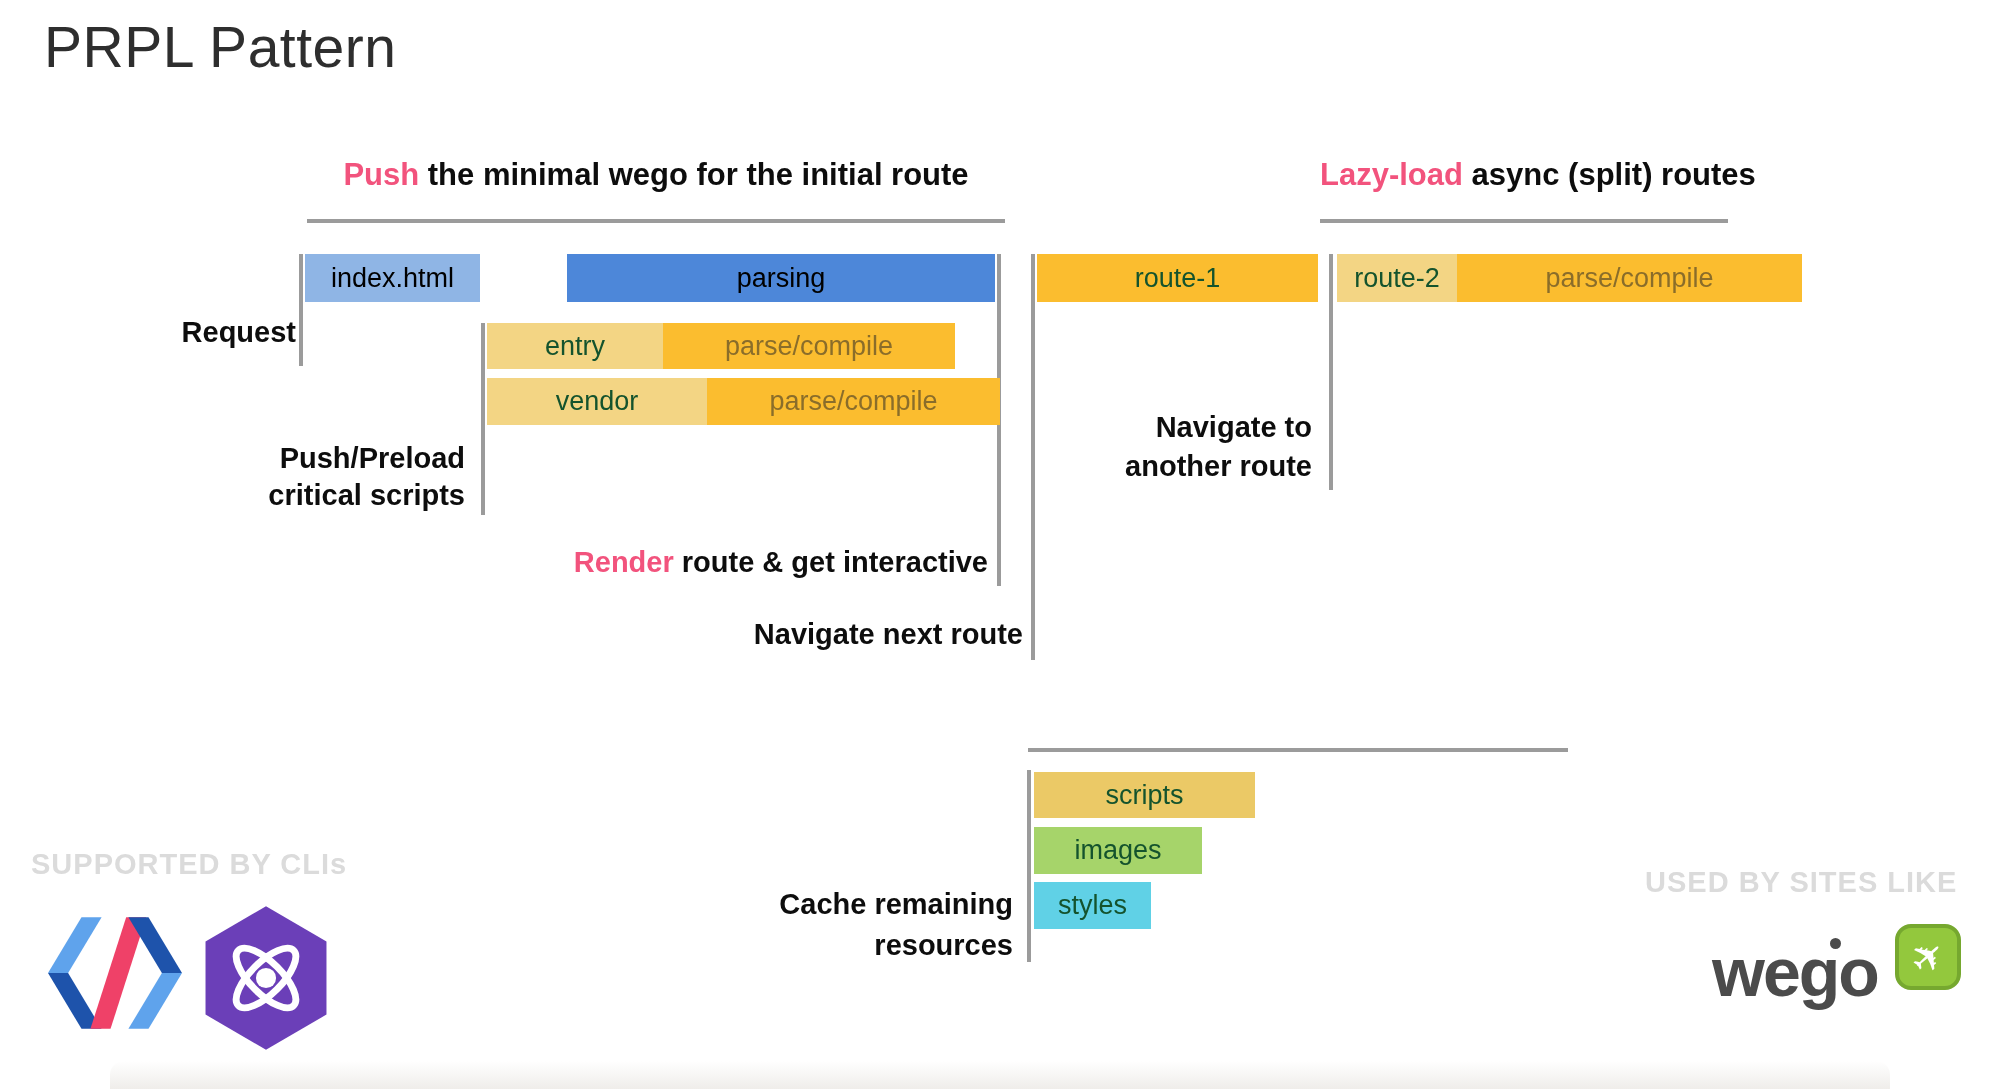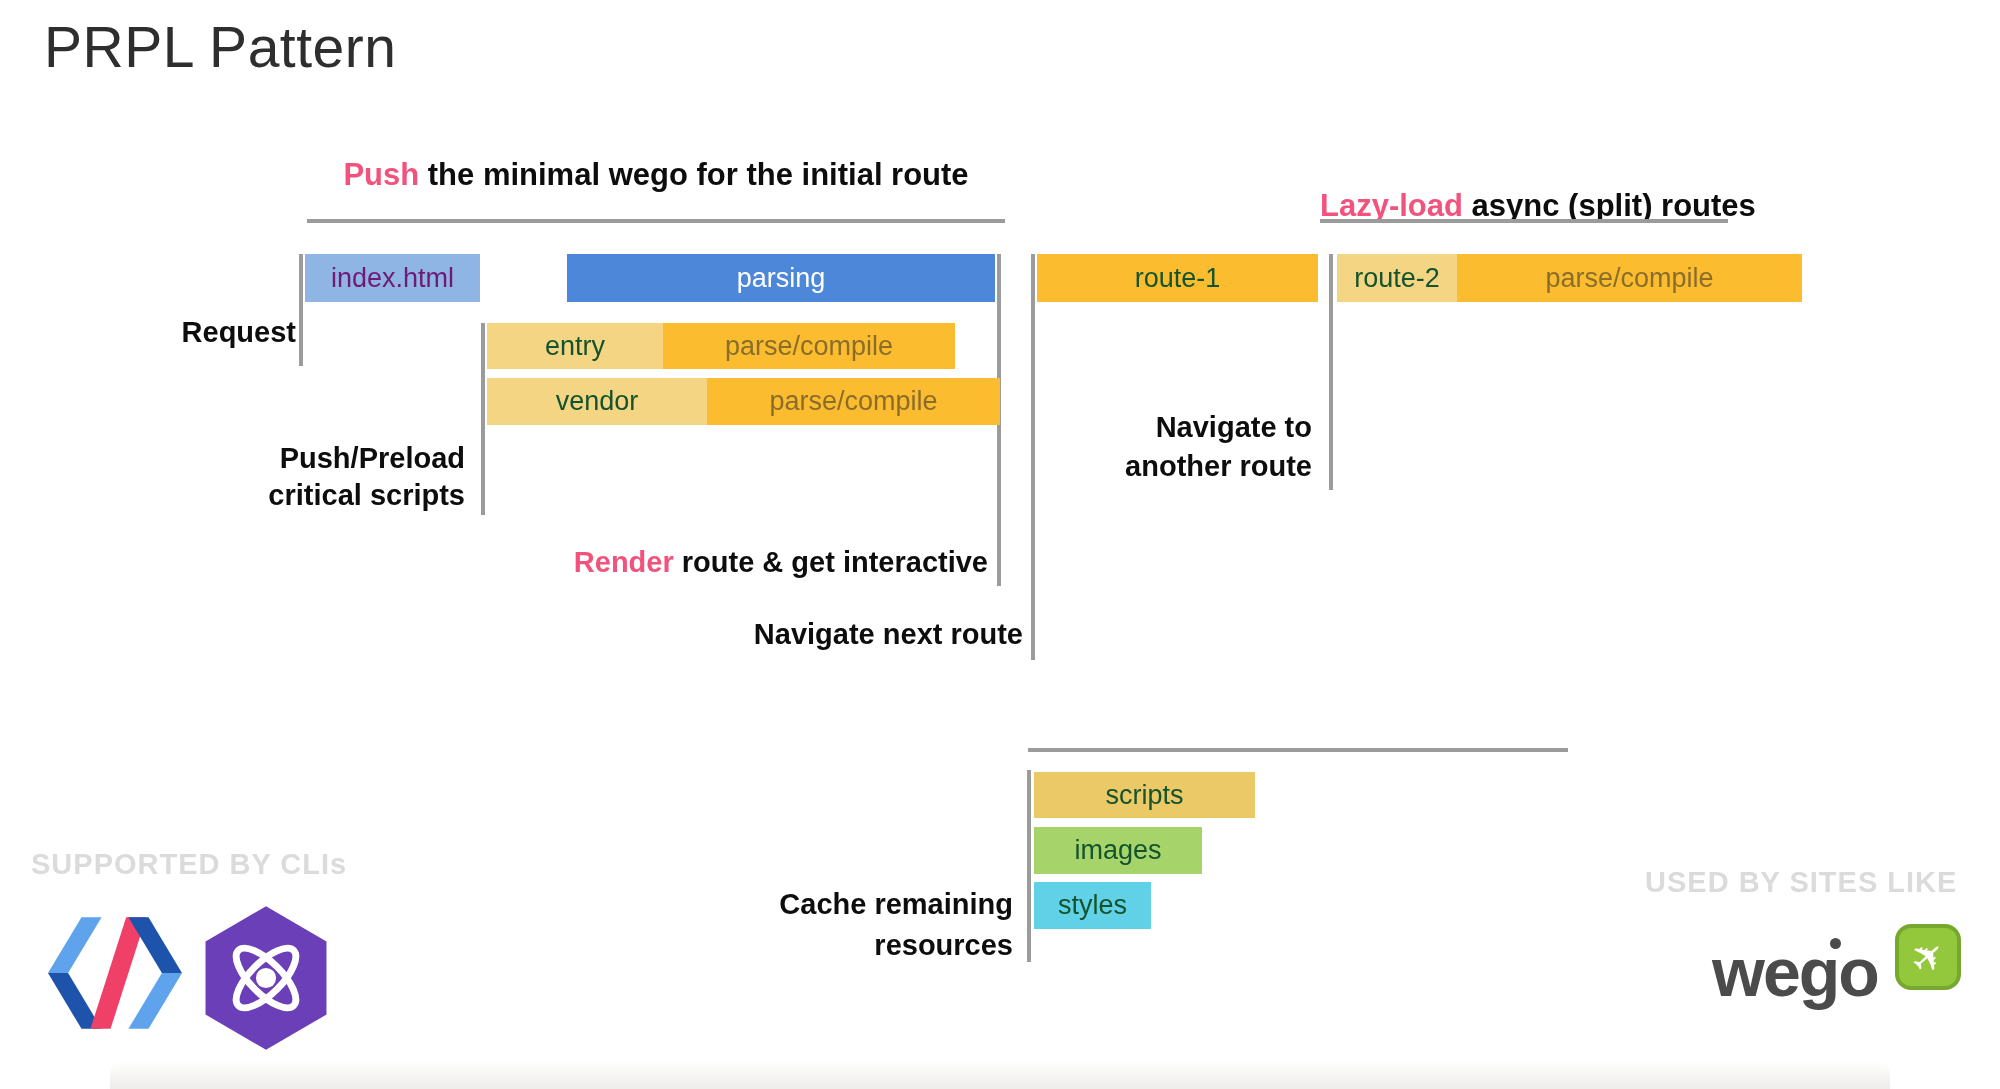--- a/index.html
+++ b/index.html
@@ -7,41 +7,41 @@
          font-family:"Liberation Sans",sans-serif;color:#111;}
 
   
   .title{position:absolute;left:44px;top:14px;font-size:57px;font-weight:300;
          letter-spacing:0.5px;color:#2e2e2e;white-space:nowrap;}
 
   
   .heading{position:absolute;font-size:31px;font-weight:700;color:#0d0d0d;white-space:nowrap;}
   .heading .hl{color:var(--pink);}
   .h-push{left:307px;top:157px;width:698px;text-align:center;}
-  .h-lazy{left:1320px;top:157px;width:408px;text-align:center;margin-top:31px;}
+  .h-lazy{left:1320px;top:157px;width:408px;text-align:center;}
   .h-precache{left:1031px;top:680px;}
   .rule{position:absolute;height:4px;background:var(--line_gray);}
   .r-push{left:307px;top:219px;width:698px;}
   .r-lazy{left:1320px;top:219px;width:408px;}
   .r-precache{left:1028px;top:748px;width:540px;}
 
   
   .vline{position:absolute;width:4px;background:var(--line_gray);}
   .vl-request{left:299px;top:254px;height:112px;}
   .vl-scripts{left:481px;top:323px;height:192px;}
   .vl-render{left:997px;top:254px;height:332px;}
   .vl-route1{left:1031px;top:254px;height:406px;}
   .vl-route2{left:1329px;top:254px;height:236px;}
   .vl-precache{left:1027px;top:770px;height:192px;}
 
   
   .bar{position:absolute;display:flex;align-items:center;justify-content:center;
        font-size:27px;color:#14532d;white-space:nowrap;}
-  .b-index{left:305px;top:254px;width:175px;height:48px;background:var(--light_blue);color:#701a75;}
-  .b-parsing{left:567px;top:254px;width:428px;height:48px;background:var(--blue);color:#ffffff;}
+  .b-index{left:305px;top:254px;width:175px;height:48px;background:var(--light_blue);color:#000000;}
+  .b-parsing{left:567px;top:254px;width:428px;height:48px;background:var(--blue);color:#000000;}
   .b-entry{left:487px;top:323px;width:176px;height:46px;background:var(--tan);}
   .b-entry-pc{left:663px;top:323px;width:292px;height:46px;background:var(--orange);color:#8a6d2a;}
   .b-vendor{left:487px;top:378px;width:220px;height:47px;background:var(--tan);}
   .b-vendor-pc{left:707px;top:378px;width:293px;height:47px;background:var(--orange);color:#8a6d2a;}
   .b-route1{left:1037px;top:254px;width:281px;height:48px;background:var(--orange);}
   .b-route2{left:1337px;top:254px;width:120px;height:48px;background:var(--tan);}
   .b-route2-pc{left:1457px;top:254px;width:345px;height:48px;background:var(--orange);color:#8a6d2a;}
   .b-scripts{left:1034px;top:772px;width:221px;height:46px;background:var(--gold);}
   .b-images{left:1034px;top:827px;width:168px;height:47px;background:var(--green);}
   .b-styles{left:1034px;top:882px;width:117px;height:47px;background:var(--cyan);}

